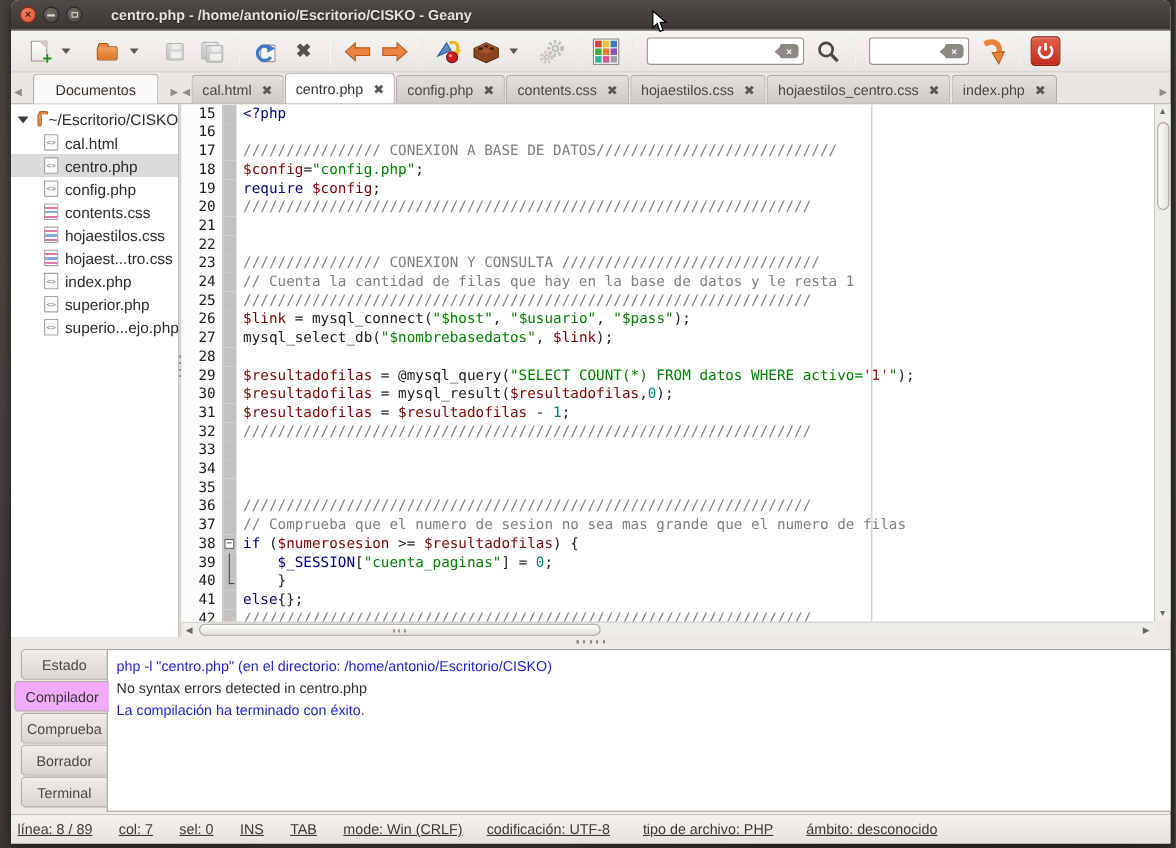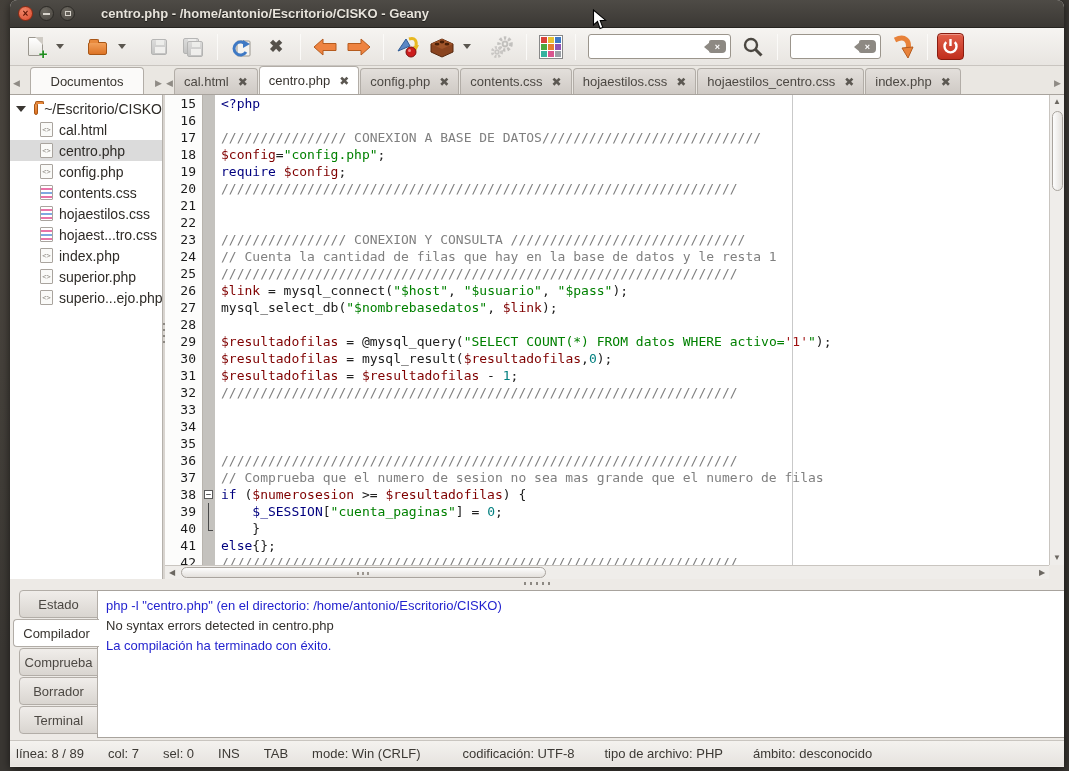--- a/index.html
+++ b/index.html
@@ -124,32 +124,32 @@
   .vspacer{ flex:1;}
   
   .splitter{ height:8px; flex:0 0 8px; background:#EDEAE6; position:relative;}
   .splitter::after{ content:""; position:absolute; top:3px; left:50%; width:26px; height:3px; margin-left:-13px;
     background:repeating-linear-gradient(90deg,#8d8983 0 2px, transparent 2px 6px);}
   
   .bottom{ height:151px; flex:0 0 151px; display:flex; background:#EDEAE6;}
   .btabs{ width:88px; flex:0 0 88px; padding:3px 0 0 3px; display:flex; flex-direction:column; gap:1px; z-index:2;}
   .btab{ height:28px; display:flex; align-items:center; justify-content:center; font-size:13px; color:#4C4843;
     background:linear-gradient(#F0EDEA,#D9D5D0); border:1px solid #B2ADA7; border-radius:4px 0 0 4px; margin-left:6px;}
-  .btab.active{ background:#ffffff; border-right:none; margin-left:0; width:86px; color:#37332E;}
+  .btab.active{ background:#f0abfc; border-right:none; margin-left:0; width:86px; color:#37332E;}
   .bmsgs{ flex:1; background:#fff; border:1px solid #A8A39D; border-right:none; margin:3px 0 0 -1px; padding:5px 0 0 8px; overflow:hidden;}
   .msg{ font-size:13px; line-height:20px; white-space:nowrap;}
   .msg.blue{ color:var(--msgblue,#1F1FCE);}
   .msg.dark{ color:#33302C;}
   
   .statusgap{ height:2px; flex:0 0 2px;}
   .statusbar{ height:26px; flex:0 0 26px; background:linear-gradient(#F4F2EF,#E6E3DF); border-top:1px solid #C9C5C0;
     display:flex; align-items:center; font-size:13px; color:#3C3934; padding-left:6px;}
-  .sitem{ white-space:nowrap;}
+  .sitem{ white-space:nowrap;text-decoration:underline;}
   .sitem + .sitem{ margin-left:24px;text-align:center;}
-  .sitem:nth-child(7){ margin-left:42px;}
+  .sitem:nth-child(7){ margin-left:22px;}
   .sitem:nth-child(8){ margin-left:30px;}
   .sitem:nth-child(9){ margin-left:30px;}
   
   .cursor{ position:absolute; left:592px; top:9px; z-index:50; pointer-events:none;}
 </style>
 </head>
 <body>
 
 <div class="window">
 

